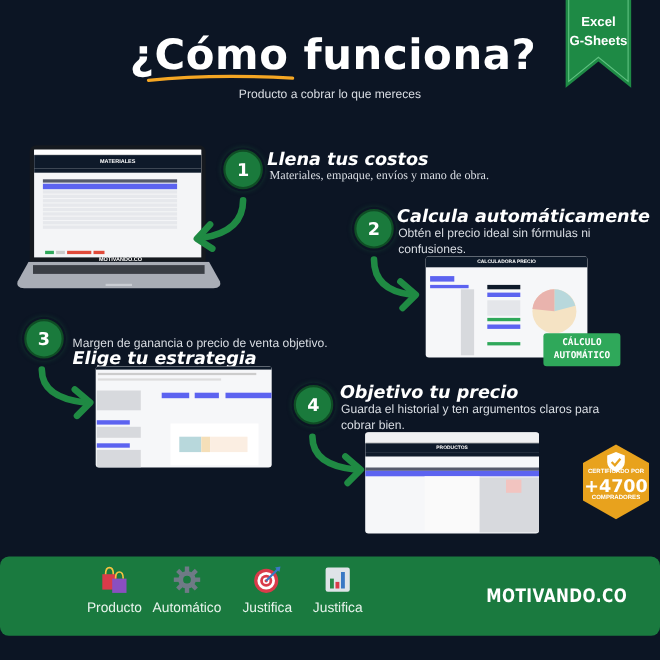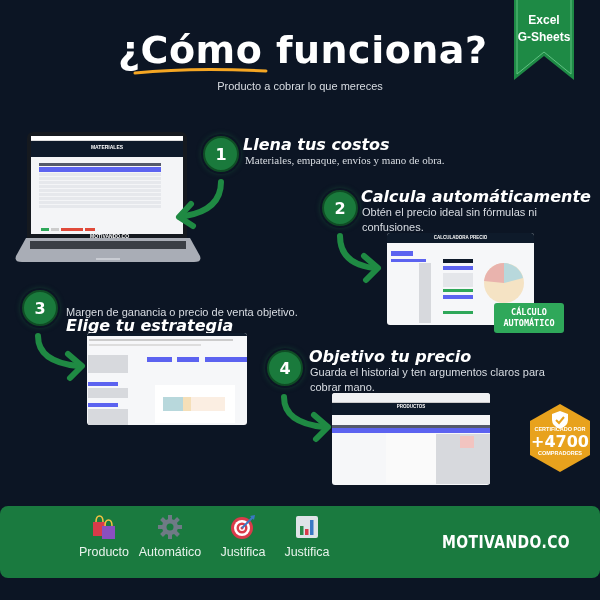--- a/index.html
+++ b/index.html
@@ -175,21 +175,21 @@
   <div style="position:absolute;left:1px;top:70px;width:30px;height:4px;background:#5c63f0;"></div>
   <div style="position:absolute;left:1px;top:76px;width:40px;height:16px;background:#d7d9dd;"></div>
   <div style="position:absolute;left:68px;top:52px;width:80px;height:38px;background:#fff;"></div>
   <div style="position:absolute;left:76px;top:64px;width:20px;height:14px;background:#b8d8dc;"></div>
   <div style="position:absolute;left:96px;top:64px;width:8px;height:14px;background:#f5dfb8;"></div>
   <div style="position:absolute;left:104px;top:64px;width:34px;height:14px;background:#fbeee2;"></div>
 </div>
 
 <div class="abs step-circle" style="left:267px;top:350px;">4</div>
 <div class="abs step-title" style="left:309px;top:347px;">Objetivo tu precio</div>
-<div class="abs step-desc" style="left:310px;top:365px;width:250px;">Guarda el historial y ten argumentos claros para cobrar mano.</div>
+<div class="abs step-desc" style="left:310px;top:365px;width:250px;">Guarda el historial y ten argumentos claros para cobrar bien.</div>
 <svg class="abs arrow" style="left:278px;top:395px;" width="56" height="50" viewBox="0 0 56 50">
   <path d="M6 2 Q6 28 46 32" stroke="#1f8a43" stroke-width="6" fill="none" stroke-linecap="round"></path>
   <path d="M36 20 L50 32 L38 44" stroke="#1f8a43" stroke-width="6" fill="none" stroke-linecap="round" stroke-linejoin="round"></path>
 </svg>
 <div class="shot" style="left:332px;top:393px;width:158px;height:92px;">
   <div style="height:10px;background:#f0f1f3;border-bottom:1px solid #ccc;"></div>
   <div class="sheet-header" style="height:8px;line-height:8px;font-size:4.5px;">PRODUCTOS</div>
   <div style="height:4px;background:#0e1a2a;"></div>
   <div style="margin-top:10px;height:3px;background:#555a6b;"></div>
   <div style="height:5px;background:#5c63f0;"></div>

